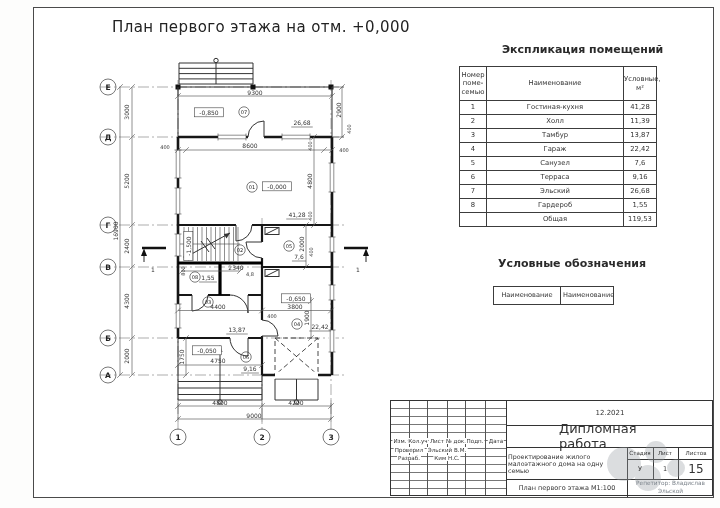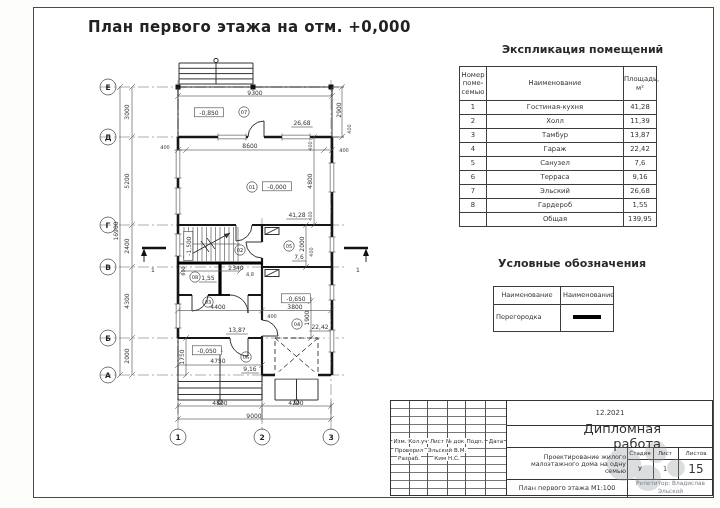--- a/index.html
+++ b/index.html
@@ -6,21 +6,21 @@
   body{
     width:720px;height:508px;position:relative;overflow:hidden;
     background:#fdfdfc;font-family:"DejaVu Sans",sans-serif;color:#2e2e2e;
     -webkit-font-smoothing:antialiased;
   }
   .sheet-frame{
     position:absolute;left:33px;top:7px;width:679px;height:489px;
     border:1.6px solid #4a4a4a;background:#fff;
   }
   .main-title{
-    position:absolute;left:88px;top:18px;font-size:15px;font-weight:bold;
+    position:absolute;left:112px;top:18px;font-size:15px;font-weight:normal;
     letter-spacing:.4px;color:#222;white-space:nowrap;
   }
   .sec-title{position:absolute;font-size:11px;font-weight:bold;color:#2a2a2a;white-space:nowrap;}
   #rooms-title{left:502px;top:43px;}
   #legend-title{left:498px;top:257px;}
 
   
   table{border-collapse:collapse;}
   #rooms-table{position:absolute;left:459px;top:66px;width:197px;table-layout:fixed;}
   #rooms-table th,#rooms-table td{
@@ -51,21 +51,21 @@
   }
   #tb-leftgrid{
     position:absolute;left:0;top:0;width:116px;height:100%;
     border-right:1.2px solid #333;box-sizing:border-box;
     background-image:repeating-linear-gradient(to bottom,transparent 0 7.3px,#777 7.3px 8px);
   }
   .tb-vline{position:absolute;top:0;bottom:0;width:0;border-left:.8px solid #555;}
   .tb-hline{position:absolute;left:116px;right:0;height:0;border-top:1px solid #333;}
   .tb-vline2{position:absolute;width:0;border-left:1px solid #333;}
   .tb-txt{position:absolute;white-space:nowrap;transform:translate(-50%,-50%);background:#fff;padding:0 1px;}
-  .tb-center{position:absolute;text-align:right;transform:translate(-50%,-50%);white-space:pre-line;}
+  .tb-center{position:absolute;text-align:left;transform:translate(-50%,-50%);white-space:pre-line;}
   .wm-logo{position:absolute;left:208px;top:38px;width:110px;height:56px;opacity:.35;pointer-events:none;}
   .wm-c{position:absolute;border-radius:50%;background:#9aa0a6;}
   .wm-text{
     position:absolute;left:236px;top:78px;width:87px;height:18px;
     display:flex;align-items:center;justify-content:center;text-align:center;
     font-size:5.8px;color:#7d848c;white-space:pre-line;line-height:1.3;
   }
 
   
   #plan-svg{position:absolute;left:90px;top:50px;}
@@ -316,21 +316,21 @@
       <col class="c-num">
       <col class="c-name">
       <col class="c-area">
     </colgroup>
   <tbody>
       <tr>
     <th>Номер
 поме-
 семью</th>
     <th>Наименование</th>
-    <th>Площадь,
+    <th>Условные,
 м²</th>
   </tr>
   <tr>
         <td>1</td>
         <td>Гостиная-кухня</td>
         <td>41,28</td>
       </tr>
   <tr>
         <td>2</td>
         <td>Холл</td>
@@ -362,39 +362,35 @@
         <td>26,68</td>
       </tr>
   <tr>
         <td>8</td>
         <td>Гардероб</td>
         <td>1,55</td>
       </tr>
   <tr>
         <td></td>
         <td>Общая</td>
-        <td>139,95</td>
+        <td>119,53</td>
       </tr>
 </tbody>
   </table>
 
 <div class="sec-title" id="legend-title">Условные обозначения</div>
 <table id="legend-table">
   <colgroup>
       <col class="l-name">
       <col class="l-sym">
     </colgroup>
   <tbody>
       <tr>
     <th>Наименование</th>
     <th>Наименование</th>
-  </tr>
-  <tr>
-    <td style="white-space:pre-line">Перегородка</td>
-    <td class="symcell"><span class="sym-part"></span></td>
   </tr>
 </tbody>
   </table>
 
 <div id="titleblock">
   <div id="tb-leftgrid">
     <div class="tb-vline" style="left:18px"></div>
     <div class="tb-vline" style="left:36px"></div>
     <div class="tb-vline" style="left:56px"></div>
     <div class="tb-vline" style="left:74px"></div>

